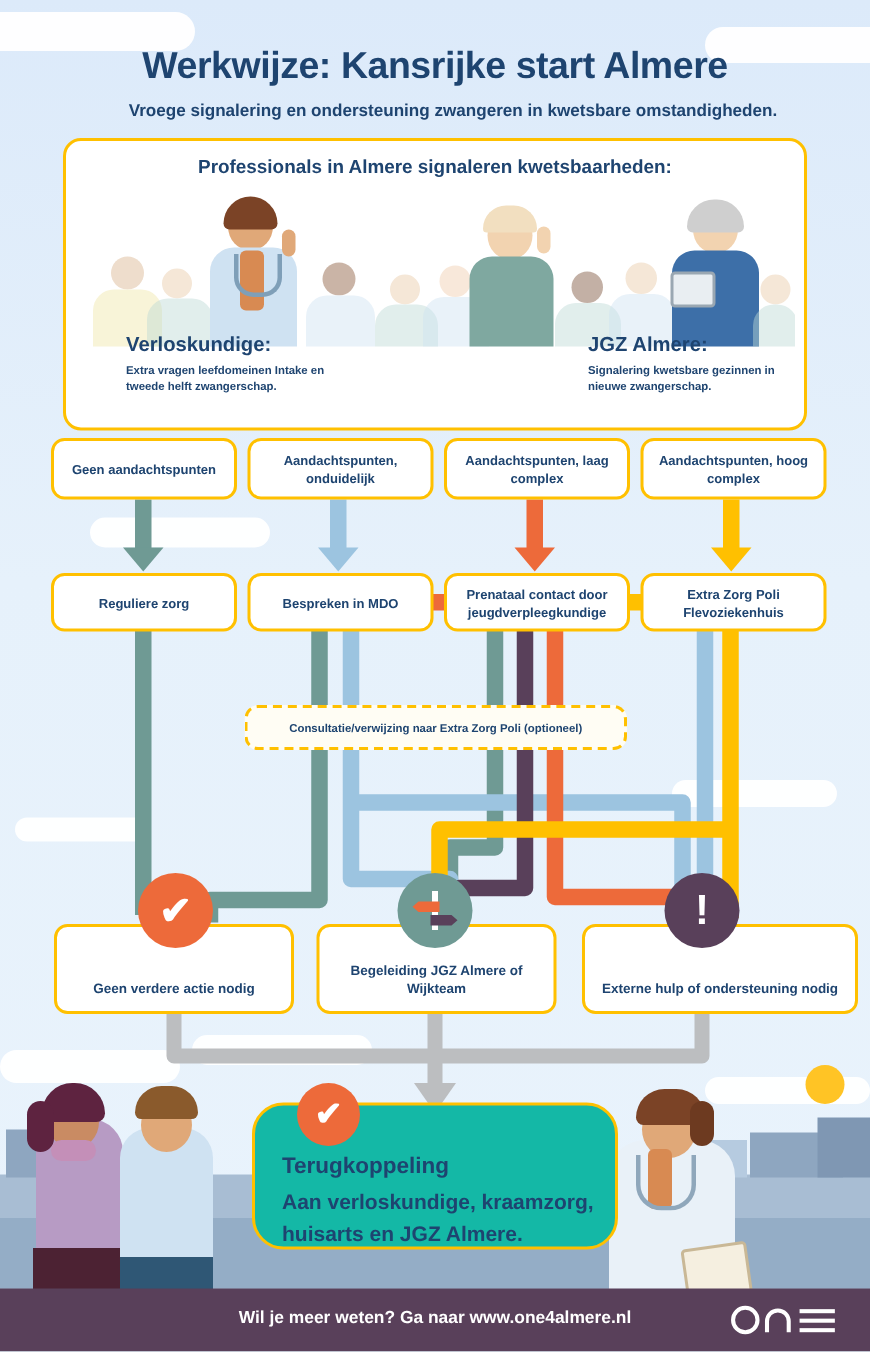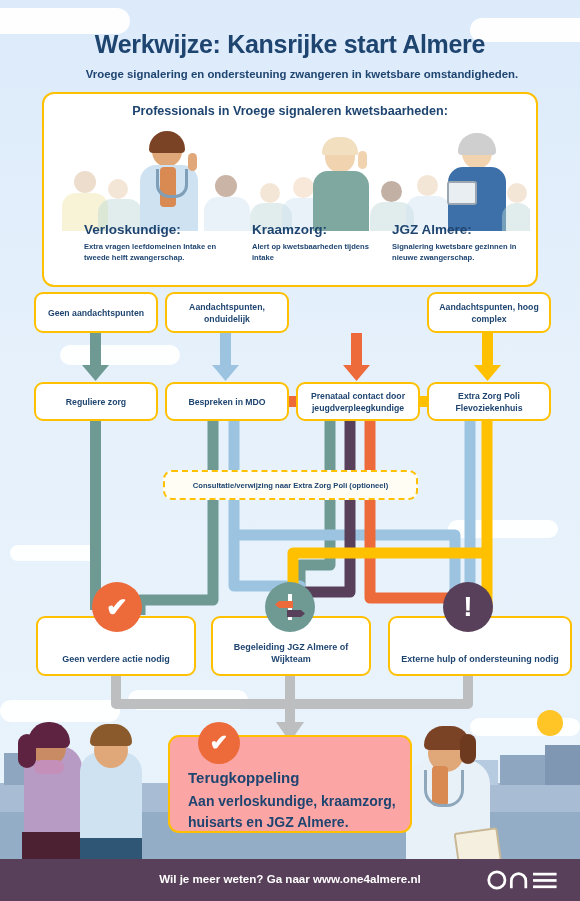--- a/index.html
+++ b/index.html
@@ -62,22 +62,22 @@
 
   
   .circ{position:absolute;border-radius:50%;display:flex;align-items:center;justify-content:center;}
   .circ .glyph{color:#fff;font-weight:bold;line-height:1;}
 
   .out-box{position:absolute;background:#fff;border:2.5px solid #ffc000;border-radius:9px;
            box-sizing:border-box;display:flex;align-items:flex-end;justify-content:center;text-align:center;}
   .out-box span{font-size:9px;font-weight:bold;color:#1e4470;line-height:1.4;padding-bottom:8px;display:block;}
 
   
-  .tk-box{position:absolute;left:168px;top:735px;width:244px;height:98px;background:#fca5a5;
-          border:2.5px solid #ffc000;border-radius:11px;box-sizing:border-box;}
+  .tk-box{position:absolute;left:168px;top:735px;width:244px;height:98px;background:#14b8a6;
+          border:2.5px solid #ffc000;border-radius:21px;box-sizing:border-box;}
   .tk-title{position:absolute;left:18px;top:32px;font-size:15px;font-weight:bold;color:#1e4470;}
   .tk-desc{position:absolute;left:18px;top:54px;font-size:14px;font-weight:bold;color:#1e4470;line-height:1.5;}
 
   
   .footer{position:absolute;left:0;top:859px;width:580px;height:42px;background:#59405a;}
   .footer-text{position:absolute;left:0;top:13px;width:580px;text-align:center;
                font-size:11.6px;font-weight:bold;color:#fff;}
   .logo{position:absolute;right:18px;top:10px;height:22px;}
 
   
@@ -106,21 +106,21 @@
   <div class="skyline" style="left:455px;top:748px;width:16px;height:37px;background:#8ea6c0;"></div>
   <div class="skyline" style="left:472px;top:760px;width:26px;height:25px;background:#b6cbe0;"></div>
   <div class="skyline" style="left:500px;top:755px;width:62px;height:30px;background:#8ea6c0;"></div>
   <div class="skyline" style="left:545px;top:745px;width:35px;height:40px;background:#7f97b3;"></div>
   <div class="skyline" style="left:0;top:812px;width:580px;height:47px;background:#94adc6;"></div>
 
   <div class="title">Werkwijze: Kansrijke start Almere</div>
   <div class="subtitle">Vroege signalering en ondersteuning zwangeren in kwetsbare omstandigheden.</div>
 
   <div class="card prof-box">
-    <div class="prof-head">Professionals in Vroege signaleren kwetsbaarheden:</div>
+    <div class="prof-head">Professionals in Almere signaleren kwetsbaarheden:</div>
 
     <div class="illus">
 
       <div class="pblock ghost" style="left:8px;bottom:0;width:46px;height:60px;">
         <div class="phead" style="left:12px;top:0;width:22px;height:22px;background:#d9b48f;"></div>
         <div class="pbody" style="left:0;top:22px;width:46px;height:40px;background:#f0e6a8;"></div>
       </div>
       <div class="pblock ghost" style="left:44px;bottom:0;width:44px;height:52px;">
         <div class="phead" style="left:10px;top:0;width:20px;height:20px;background:#e8c9a6;"></div>
         <div class="pbody" style="left:0;top:20px;width:44px;height:34px;background:#bcd9d6;"></div>
@@ -171,24 +171,20 @@
       <div class="pblock ghost" style="left:448px;bottom:0;width:30px;height:48px;">
         <div class="phead" style="left:5px;top:0;width:20px;height:20px;background:#e8c9a6;"></div>
         <div class="pbody" style="left:0;top:20px;width:30px;height:32px;background:#bcd9d6;"></div>
       </div>
     </div>
 
     <div class="prof-col" style="left:40px;width:140px;">
       <div class="prof-name">Verloskundige:</div>
       <div class="prof-desc">Extra vragen leefdomeinen Intake en tweede helft zwangerschap.</div>
     </div>
-    <div class="prof-col" style="left:208px;width:130px;">
-      <div class="prof-name">Kraamzorg:</div>
-      <div class="prof-desc">Alert op kwetsbaarheden tijdens intake</div>
-    </div>
     <div class="prof-col" style="left:348px;width:130px;">
       <div class="prof-name">JGZ Almere:</div>
       <div class="prof-desc">Signalering kwetsbare gezinnen in nieuwe zwangerschap.</div>
     </div>
   </div>
 
   <svg width="580" height="901" style="position:absolute;left:0;top:0;">
 
     <g>
       <rect x="90" y="333" width="11" height="36" fill="#6f9a94"></rect>
@@ -236,20 +232,23 @@
     <path d="M468 676 L468 704 L290 704" stroke="#bcbec0" stroke-width="10" fill="none" stroke-linejoin="round"></path>
     <path d="M290 676 L290 726" stroke="#bcbec0" stroke-width="10" fill="none"></path>
     <polygon points="276,722 304,722 290,742" fill="#bcbec0"></polygon>
   </svg>
 
   <div class="fbox" style="left:165px;top:292px;width:124px;height:41px;">
     <span>Aandachtspunten, onduidelijk</span>
   </div>
   <div class="fbox" style="left:34px;top:292px;width:124px;height:41px;">
     <span>Geen aandachtspunten</span>
+  </div>
+  <div class="fbox" style="left:296px;top:292px;width:124px;height:41px;">
+    <span>Aandachtspunten, laag complex</span>
   </div>
   <div class="fbox" style="left:427px;top:292px;width:124px;height:41px;">
     <span>Aandachtspunten, hoog complex</span>
   </div>
 
   <div class="fbox" style="left:34px;top:382px;width:124px;height:39px;">
     <span>Reguliere zorg</span>
   </div>
   <div class="fbox" style="left:165px;top:382px;width:124px;height:39px;">
     <span>Bespreken in MDO</span>

